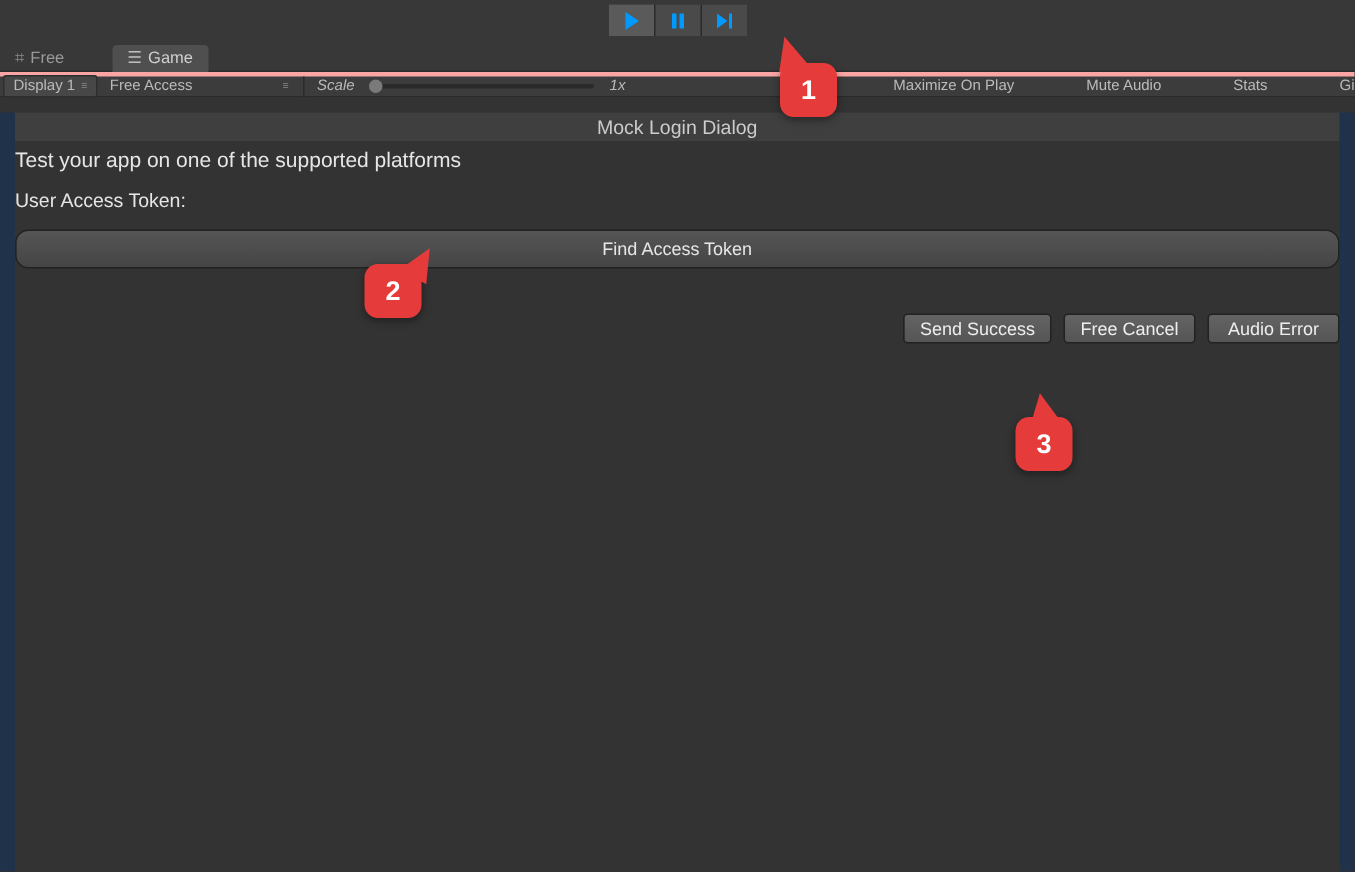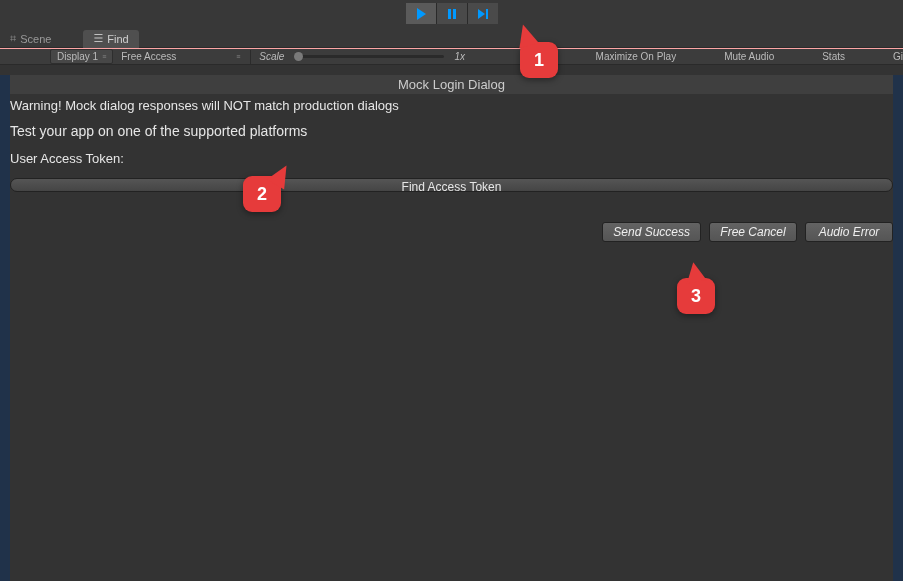--- a/index.html
+++ b/index.html
@@ -80,27 +80,26 @@
   }
 
   
   .toolbar {
     position: absolute;
     top: 48px;
     left: 0;
     right: 0;
     height: 17px;
     background: #3c3c3c;
-    border-top: 1px solid #fca5a5;
+    border-top: 3px solid #fca5a5;
     border-bottom: 1px solid #2a2a2a;
     display: flex;
     align-items: center;
     font-size: 10px;
     color: #bbb;
-    padding-left: 48px;
   }
   .tb-dropdown {
     height: 15px;
     padding: 0 6px;
     display: flex;
     align-items: center;
     gap: 4px;
     position: relative;
   }
   .tb-dropdown.boxed {
@@ -221,21 +220,21 @@
     font-size: 12px;
     color: #ddd;
     word-break: break-all;
     line-height: 15px;
     min-height: 48px;
   }
 
   .find-btn {
     display: block;
     width: 100%;
-    height: 14px;
+    height: 26px;
     background: linear-gradient(#555,#454545);
     border: 1px solid #222;
     border-radius: 9px;
     color: #e6e6e6;
     font-size: 12px;
     text-align: center;
     line-height: 16px;
     cursor: pointer;
     margin-bottom: 30px;
   }
@@ -248,21 +247,20 @@
   .send-btn {
     background: linear-gradient(#636363,#555);
     border: 1px solid #222;
     border-radius: 3px;
     color: #eee;
     font-size: 12px;
     height: 20px;
     padding: 0 10px;
     cursor: pointer;
     min-width: 88px;
-    font-style: italic;
   }
 
   
   .callout {
     position: absolute;
     width: 38px;
     height: 36px;
     background: #e63b3b;
     border-radius: 9px;
     color: #fff;
@@ -328,25 +326,25 @@
           <polygon points="2,2 9,7 2,12"></polygon>
           <rect x="10" y="2" width="2" height="10"></rect>
         </svg>
     </div>
   </div>
 </div>
 
 <div class="tab-row">
   <div class="tab">
     <span style="color:#8e8e8e;">⌗</span>
-    <span>Scene</span>
+    <span>Free</span>
   </div>
   <div class="tab active" style="margin-left:22px;">
     <span style="color:#c0c0c0;">☰</span>
-    <span>Find</span>
+    <span>Game</span>
   </div>
 </div>
 
 <div class="toolbar">
   <div class="tb-dropdown boxed">
     <span>Display 1</span>
     <span class="dd-arrow">≡</span>
   </div>
   <div class="tb-dropdown">
     <span>Free Access</span>
@@ -364,21 +362,20 @@
   <div class="tb-right-item">Stats</div>
   <div class="tb-right-item" style="padding-right:0;">Gi</div>
 </div>
 
 <div class="game-viewport">
   <div class="pillar left"></div>
   <div class="pillar right"></div>
 
   <div class="mock-dialog">
     <div class="mock-title">Mock Login Dialog</div>
-    <div class="warning">Warning! Mock dialog responses will NOT match production dialogs</div>
     <div class="subline">Test your app on one of the supported platforms</div>
 
     <div class="token-row">
       <div class="token-label">User Access Token:</div>
     </div>
 
     <button class="find-btn">Find Access Token</button>
 
     <div class="send-row">
       <button class="send-btn">Send Success</button>

